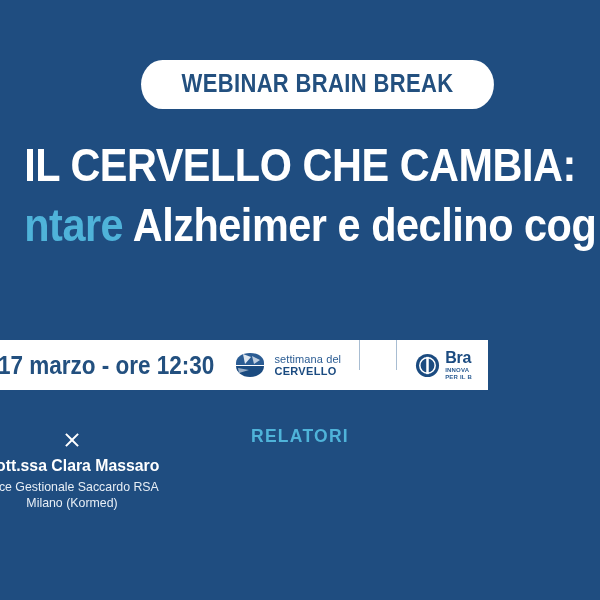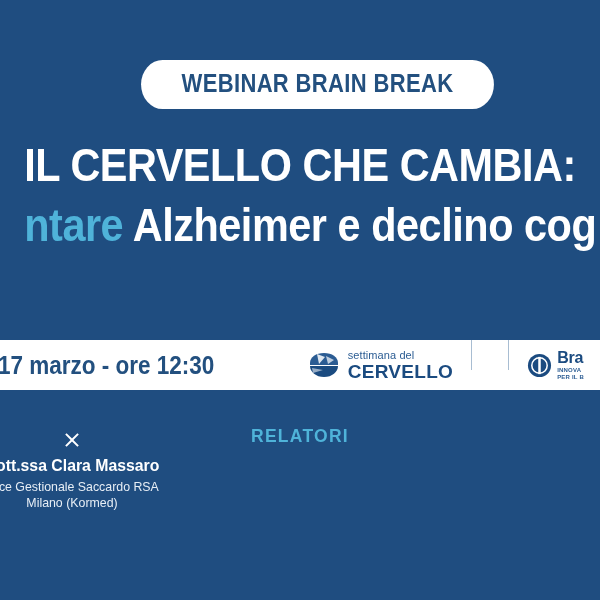--- a/index.html
+++ b/index.html
@@ -49,21 +49,21 @@
     letter-spacing:-0.5px;
     transform:scaleX(0.9);
     white-space:nowrap;
     margin-top:12px;
   }
   .accent { color:#4fb3d9; }
 
   
   .bar {
     position:absolute; top:340px; left:0;
-    width:600px; height:50px;
+    width:488px; height:50px;
     background:#ffffff;
     display:flex; align-items:center;
   }
   .bar-date {
     color:#23507f;
     font-size:25px;
     font-weight:bold;
     white-space:nowrap;
     transform:scaleX(0.9);
     margin-left:-14px;
@@ -85,21 +85,21 @@
   .logo { display:flex; align-items:center; flex:0 0 auto; }
 
   
   .logo-sdc-mark { width:34px; height:26px; margin-right:7px; }
   .logo-sdc-text { line-height:1; }
   .logo-sdc-top {
     font-size:11px; color:#2b5c93; letter-spacing:0.1px;
     display:block; margin-bottom:1px;
   }
   .logo-sdc-bot {
-    font-size:19px; font-weight:bold; color:#1b4b80;
+    font-size:11px; font-weight:bold; color:#1b4b80;
     letter-spacing:0.3px; display:block;
   }
 
   
   .logo-km-mark { width:27px; height:27px; margin-right:8px; }
   .logo-km-text {
     font-size:22px; color:#3a4a56; letter-spacing:-0.3px; line-height:1;
   }
 
   

